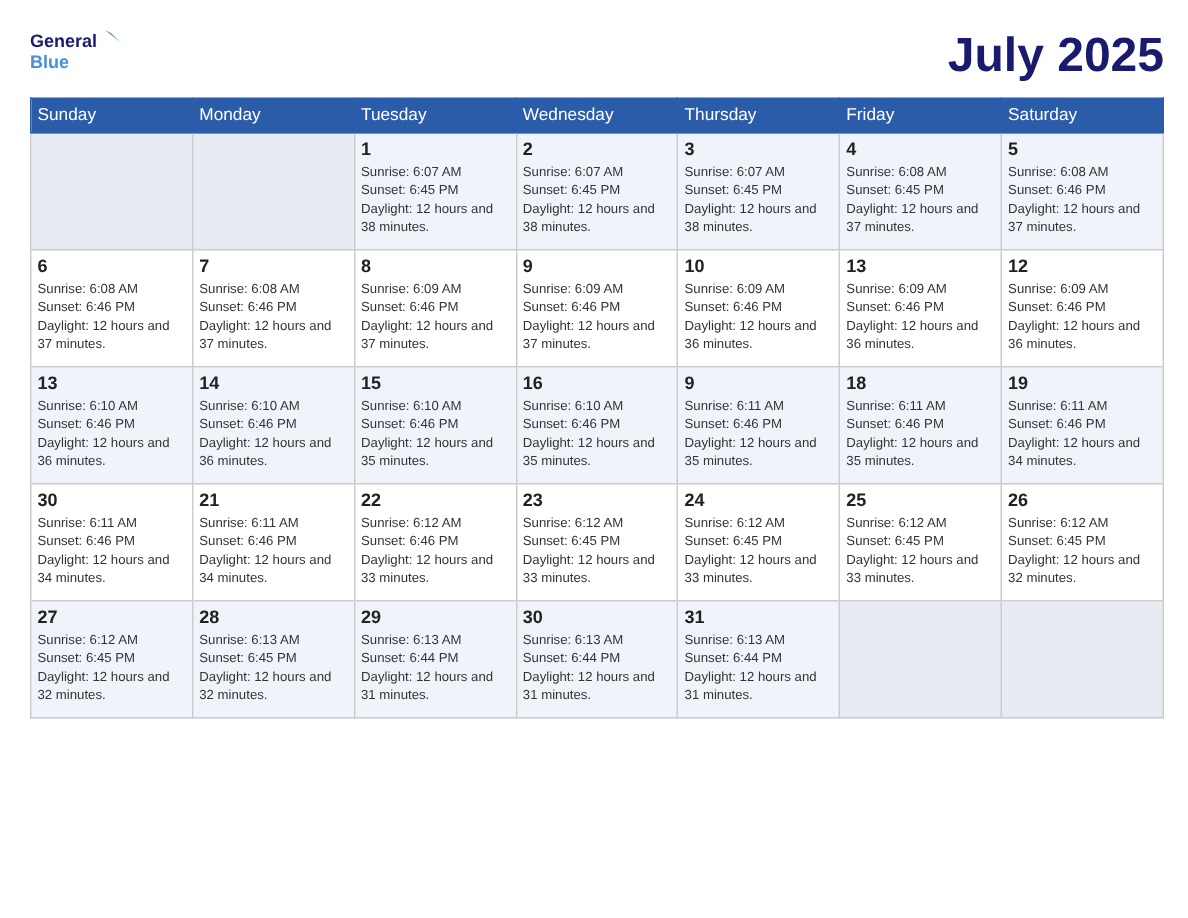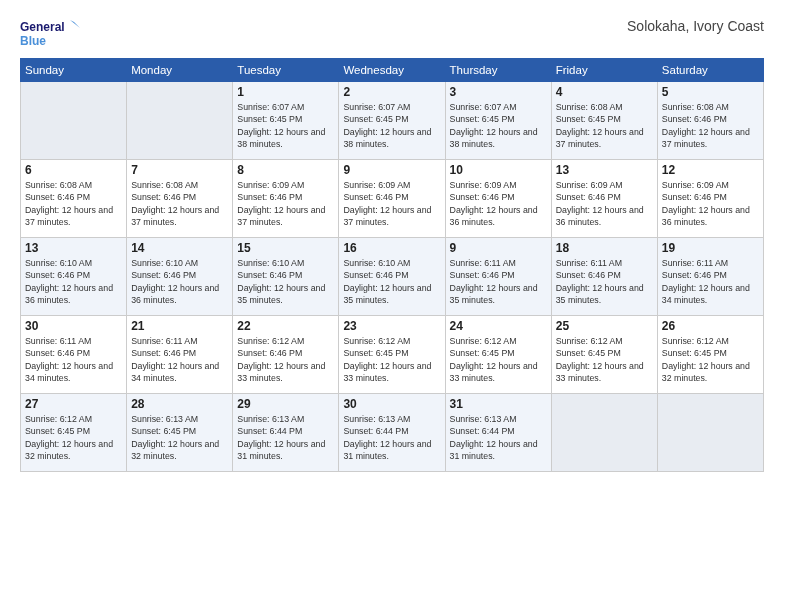--- a/index.html
+++ b/index.html
@@ -6,21 +6,21 @@
     body {
       font-family: Arial, sans-serif;
       background: #fff;
       width: 792px;
       height: 612px;
       overflow: hidden;
     }
     .page {
       width: 792px;
       height: 612px;
-      padding: 18px 28px 10px 20px;
+      padding: 18px 16px 10px 20px;
       background: #fff;
     }
     .header {
       display: flex;
       justify-content: space-between;
       align-items: flex-start;
       margin-bottom: 10px;
     }
     .logo {
       display: flex;
@@ -90,21 +90,21 @@
 <div class="page">
   <div class="header">
     <div class="logo">
         <svg viewBox="0 0 60 30" width="60" height="30">
           <text x="0" y="13" font-size="12" font-weight="bold" fill="#1a1a6e" font-family="Arial">General</text>
           <text x="0" y="27" font-size="12" font-weight="bold" fill="#4a90d9" font-family="Arial">Blue</text>
           <polygon points="50,2 60,10 54,4" fill="#4a90d9"></polygon>
         </svg>
       </div>
     <div class="title-block">
-      <div class="subtitle">Solokaha, Ivory Coast</div>
+      <div class="main-title">July 2025</div>
     </div>
   </div>
 
   <table class="calendar">
     <thead>
       <tr>
       <th>Sunday</th>
           <th>Monday</th>
           <th>Tuesday</th>
           <th>Wednesday</th>

